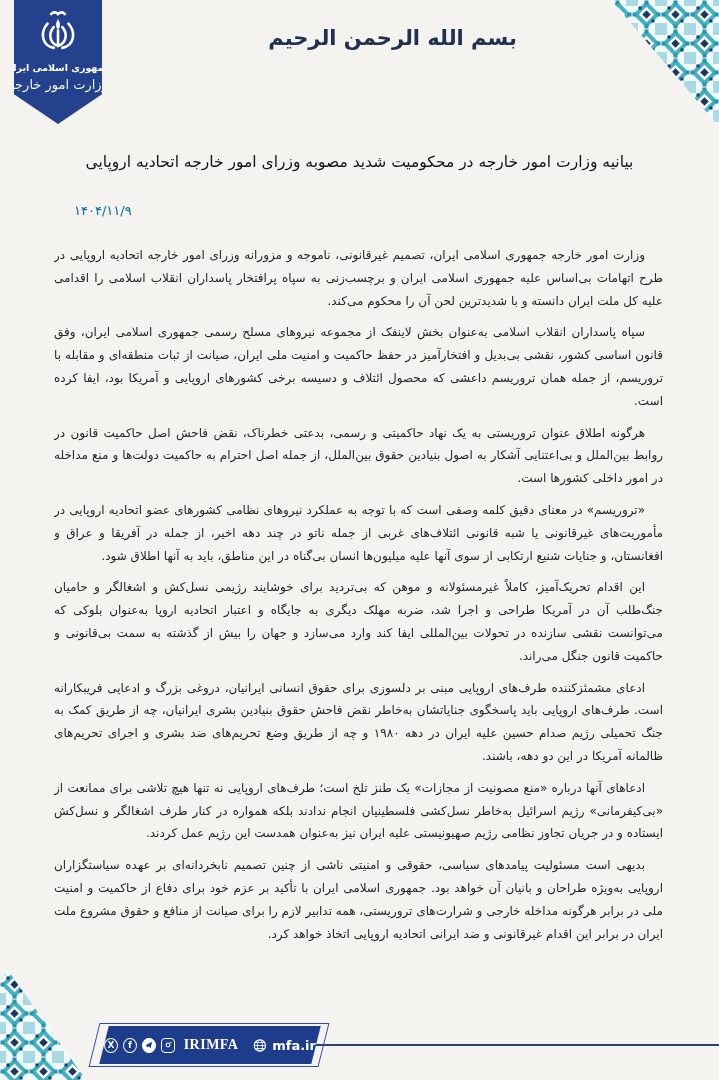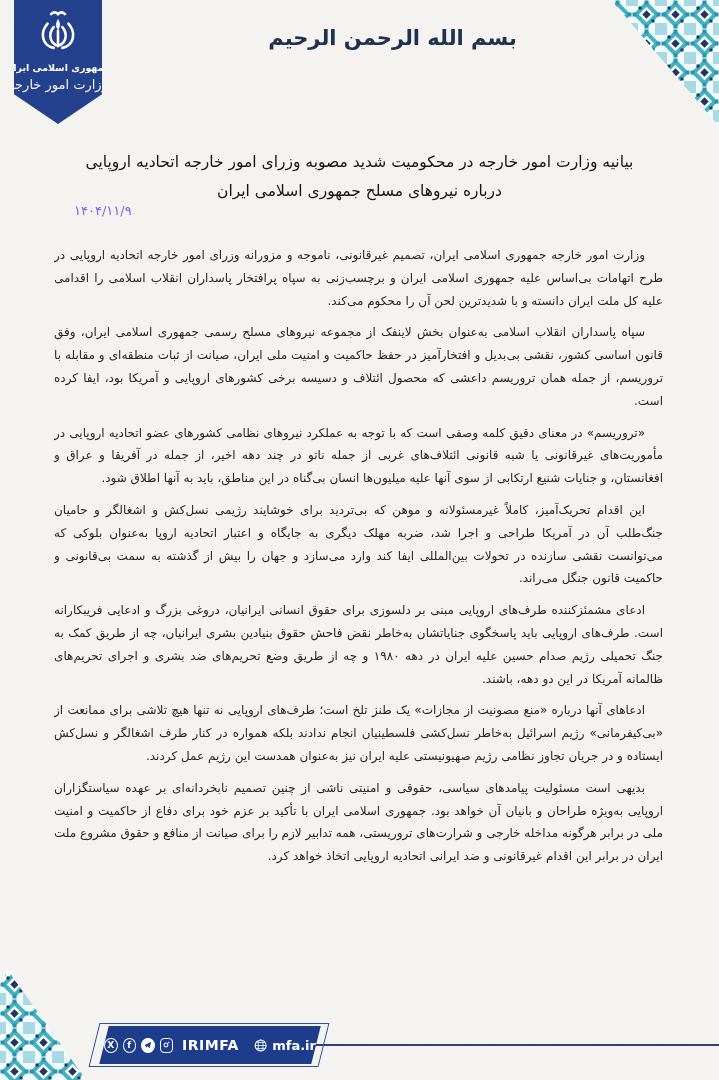--- a/index.html
+++ b/index.html
@@ -39,21 +39,21 @@
 
   
   .title{
     position:absolute; top:148px; left:30px; right:30px;
     direction:rtl; text-align:center; color:#141414;
     font-size:15.5px; font-weight:normal; line-height:29px;
   }
   
   .date{
     position:absolute; top:203px; left:74px;
-    font-size:13px; color:#8b5cf6; letter-spacing:4px;
+    font-size:13px; color:#0369a1; letter-spacing:4px;
     direction:ltr;
   }
 
   
   .body-text{
     position:absolute; top:244px; left:54px; right:56px; bottom:68px;
     direction:rtl; text-align:justify; color:#262626;
     font-size:12px; line-height:22.8px; overflow:hidden;
   }
   .body-text p{margin:0 0 9px 0; text-indent:18px;}
@@ -78,21 +78,21 @@
     position:absolute; inset:0; display:flex; align-items:center;
     justify-content:center; gap:5px; color:#fff;
   }
   .sicon{
     width:15px; height:15px; border:1px solid #fff; border-radius:50%;
     display:flex; align-items:center; justify-content:center;
     font-size:9px; font-weight:bold; color:#fff; box-sizing:border-box;
   }
   .sicon.square{border-radius:4px;}
   .sicon.filled{background:#fff; color:#1e3c8c;}
-  .handle{font-size:14px; font-weight:bold; letter-spacing:.5px; margin:0 4px;}
+  .handle{font-size:14px; font-weight:bold; letter-spacing:.5px; margin:0 4px;font-family:Liberation Serif, serif;}
   .site{font-size:13px; font-weight:bold;}
   .globe{width:15px; height:15px; margin-left:6px;}
 </style>
 </head>
 <body>
 
 <div class="page">
 
   <svg class="bg-texture" width="719" height="1080">
     <defs>
@@ -149,28 +149,28 @@
       </g>
     </svg>
     <div class="r1">جمهوری اسلامی ایران</div>
     <div class="r2">وزارت امور خارجه</div>
   </div>
 
   <div class="bismillah">بسم الله الرحمن الرحیم</div>
 
   <div class="title">
     <div>بیانیه وزارت امور خارجه در محکومیت شدید مصوبه وزرای امور خارجه اتحادیه اروپایی</div>
-    <div>درباره نیروهای مسلح جمهوری اسلامی ایران</div>
   </div>
 
   <div class="date">۱۴۰۴/۱۱/۹</div>
 
   <div class="body-text">
     <p>وزارت امور خارجه جمهوری اسلامی ایران، تصمیم غیرقانونی، ناموجه و مزورانه وزرای امور خارجه اتحادیه اروپایی در طرح اتهامات بی‌اساس علیه جمهوری اسلامی ایران و برچسب‌زنی به سپاه پرافتخار پاسداران انقلاب اسلامی را اقدامی علیه کل ملت ایران دانسته و با شدیدترین لحن آن را محکوم می‌کند.</p>
     <p>سپاه پاسداران انقلاب اسلامی به‌عنوان بخش لاینفک از مجموعه نیروهای مسلح رسمی جمهوری اسلامی ایران، وفق قانون اساسی کشور، نقشی بی‌بدیل و افتخارآمیز در حفظ حاکمیت و امنیت ملی ایران، صیانت از ثبات منطقه‌ای و مقابله با تروریسم، از جمله همان تروریسم داعشی که محصول ائتلاف و دسیسه برخی کشورهای اروپایی و آمریکا بود، ایفا کرده است.</p>
+    <p>هرگونه اطلاق عنوان تروریستی به یک نهاد حاکمیتی و رسمی، بدعتی خطرناک، نقض فاحش اصل حاکمیت قانون در روابط بین‌الملل و بی‌اعتنایی آشکار به اصول بنیادین حقوق بین‌الملل، از جمله اصل احترام به حاکمیت دولت‌ها و منع مداخله در امور داخلی کشورها است.</p>
     <p>«تروریسم» در معنای دقیق کلمه وصفی است که با توجه به عملکرد نیروهای نظامی کشورهای عضو اتحادیه اروپایی در مأموریت‌های غیرقانونی یا شبه قانونی ائتلاف‌های غربی از جمله ناتو در چند دهه اخیر، از جمله در آفریقا و عراق و افغانستان، و جنایات شنیع ارتکابی از سوی آنها علیه میلیون‌ها انسان بی‌گناه در این مناطق، باید به آنها اطلاق شود.</p>
     <p>این اقدام تحریک‌آمیز، کاملاً غیرمسئولانه و موهن که بی‌تردید برای خوشایند رژیمی نسل‌کش و اشغالگر و حامیان جنگ‌طلب آن در آمریکا طراحی و اجرا شد، ضربه مهلک دیگری به جایگاه و اعتبار اتحادیه اروپا به‌عنوان بلوکی که می‌توانست نقشی سازنده در تحولات بین‌المللی ایفا کند وارد می‌سازد و جهان را بیش از گذشته به سمت بی‌قانونی و حاکمیت قانون جنگل می‌راند.</p>
     <p>ادعای مشمئزکننده طرف‌های اروپایی مبنی بر دلسوزی برای حقوق انسانی ایرانیان، دروغی بزرگ و ادعایی فریبکارانه است. طرف‌های اروپایی باید پاسخگوی جنایاتشان به‌خاطر نقض فاحش حقوق بنیادین بشری ایرانیان، چه از طریق کمک به جنگ تحمیلی رژیم صدام حسین علیه ایران در دهه ۱۹۸۰ و چه از طریق وضع تحریم‌های ضد بشری و اجرای تحریم‌های ظالمانه آمریکا در این دو دهه، باشند.</p>
     <p>ادعاهای آنها درباره «منع مصونیت از مجازات» یک طنز تلخ است؛ طرف‌های اروپایی نه تنها هیچ تلاشی برای ممانعت از «بی‌کیفرمانی» رژیم اسرائیل به‌خاطر نسل‌کشی فلسطینیان انجام ندادند بلکه همواره در کنار طرف اشغالگر و نسل‌کش ایستاده و در جریان تجاوز نظامی رژیم صهیونیستی علیه ایران نیز به‌عنوان همدست این رژیم عمل کردند.</p>
     <p>بدیهی است مسئولیت پیامدهای سیاسی، حقوقی و امنیتی ناشی از چنین تصمیم نابخردانه‌ای بر عهده سیاستگزاران اروپایی به‌ویژه طراحان و بانیان آن خواهد بود. جمهوری اسلامی ایران با تأکید بر عزم خود برای دفاع از حاکمیت و امنیت ملی در برابر هرگونه مداخله خارجی و شرارت‌های تروریستی، همه تدابیر لازم را برای صیانت از منافع و حقوق مشروع ملت ایران در برابر این اقدام غیرقانونی و ضد ایرانی اتحادیه اروپایی اتخاذ خواهد کرد.</p>
   </div>
 
   <div class="footer-line"></div>
 
   <div class="footer-banner">

